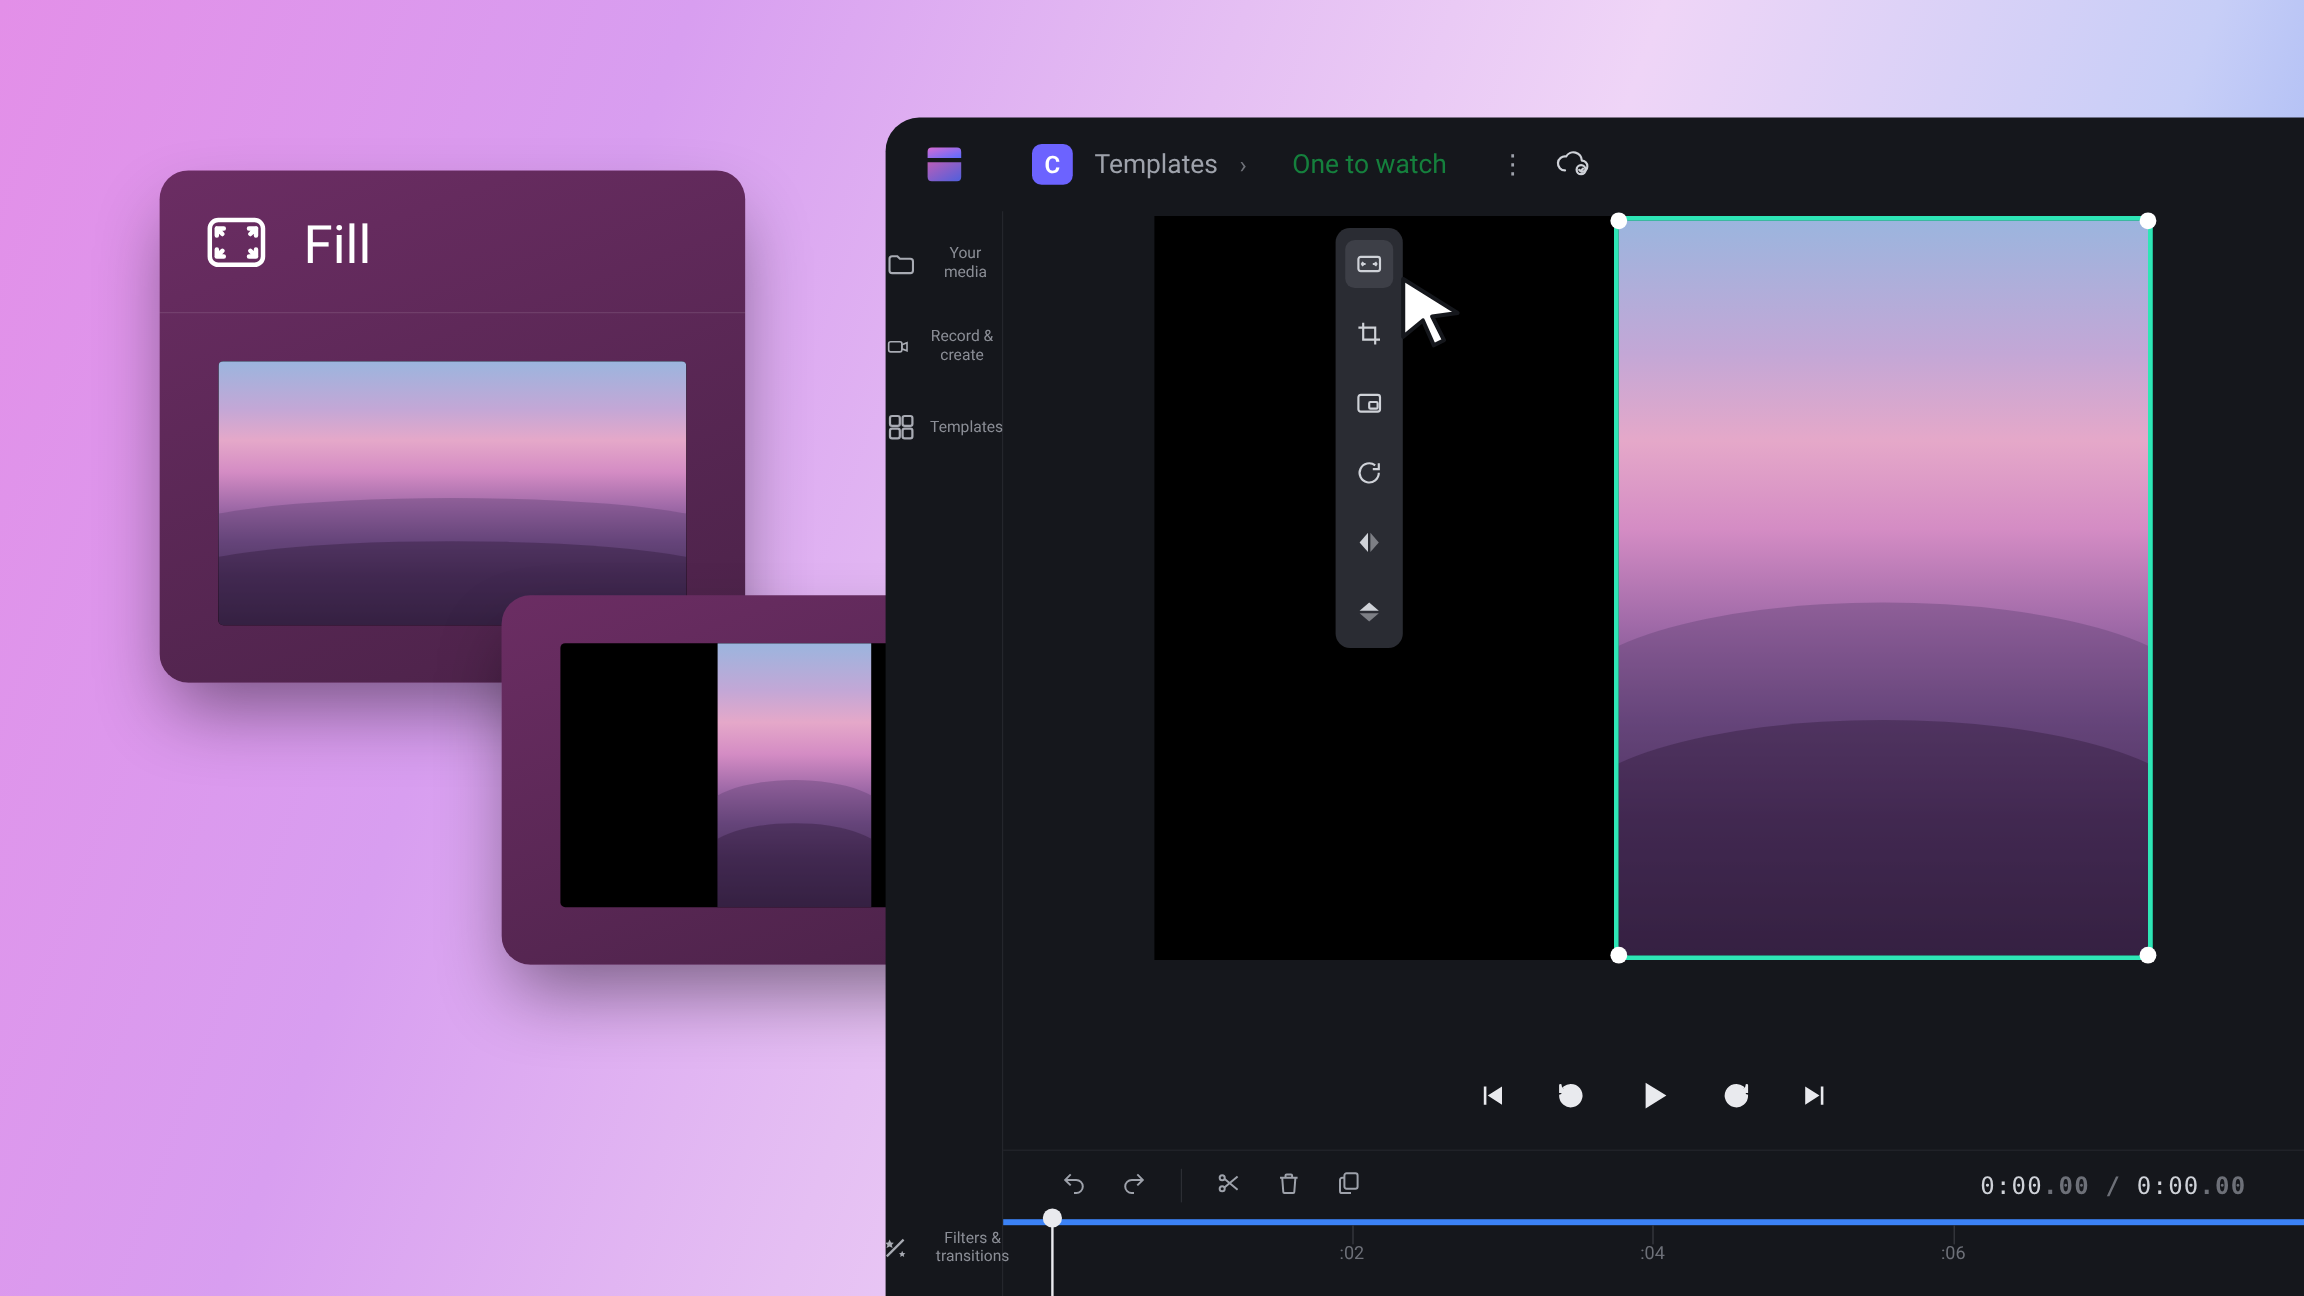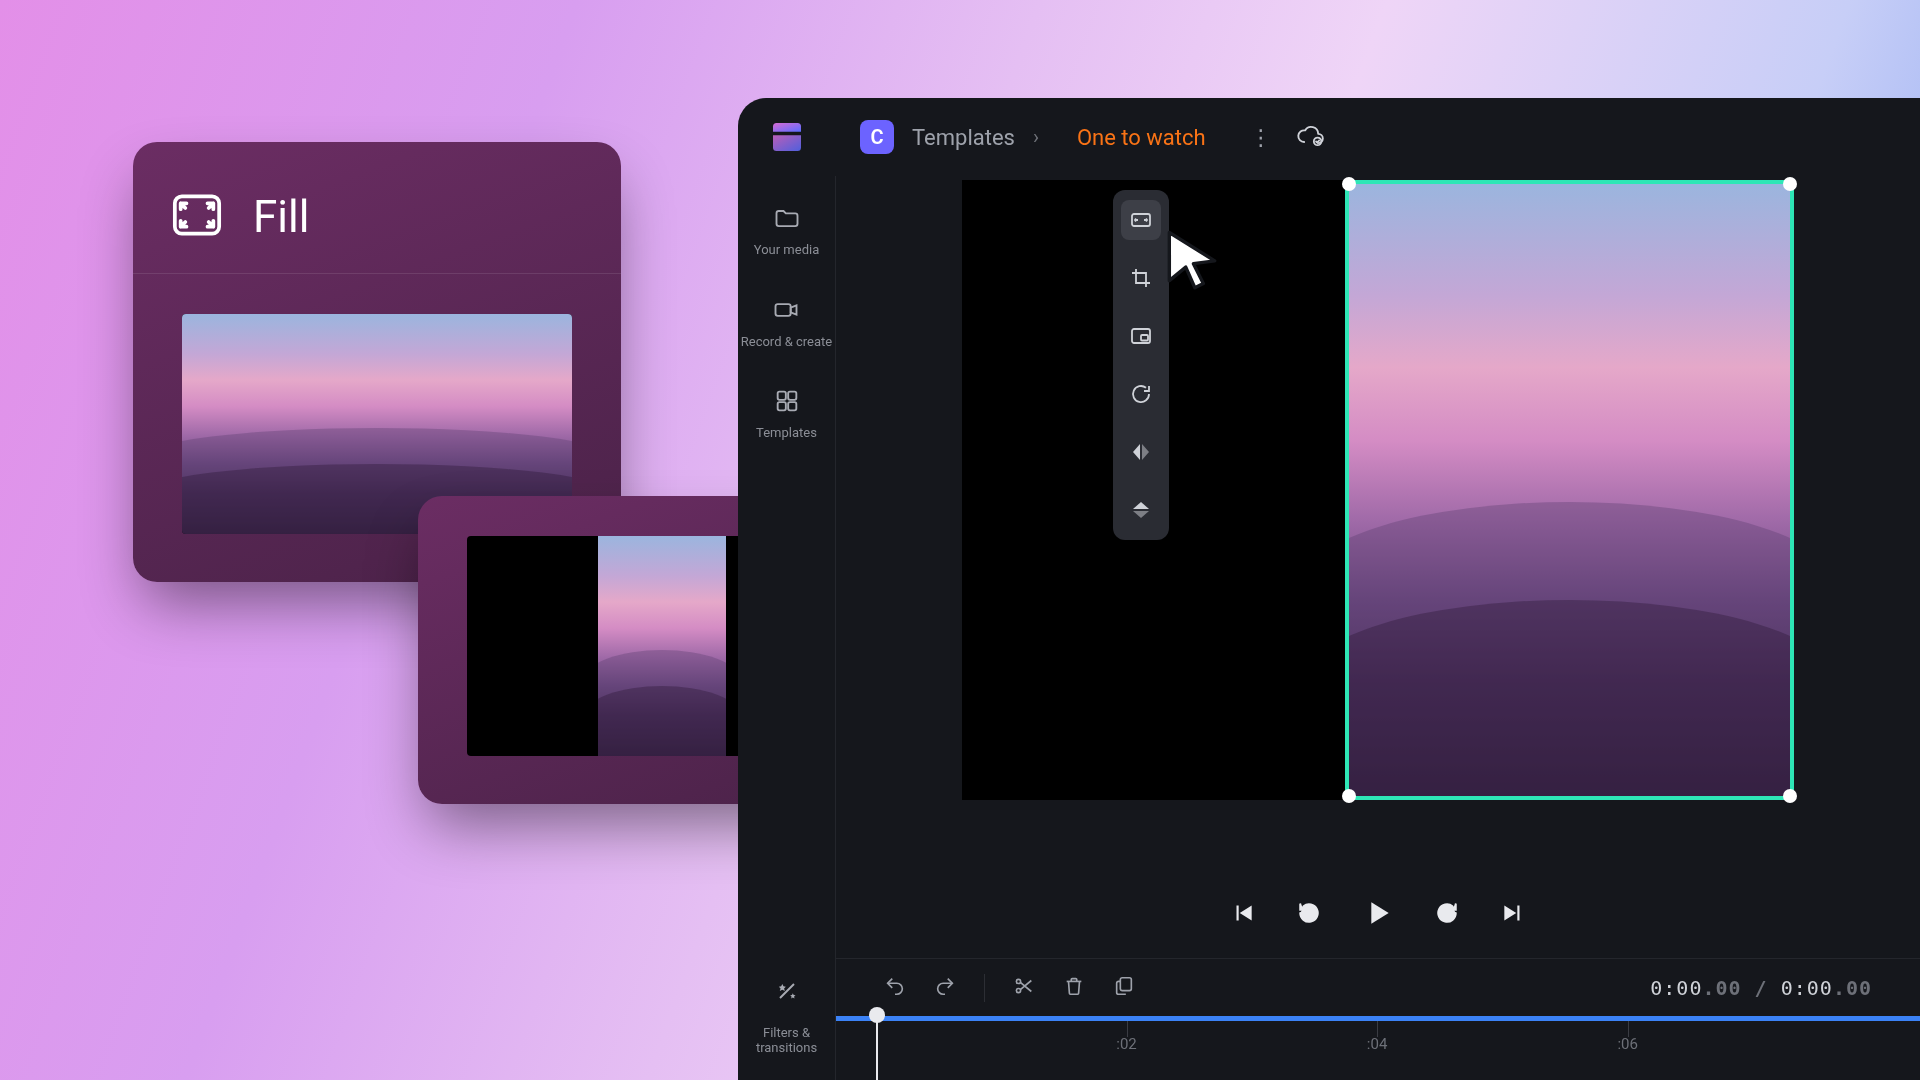--- a/index.html
+++ b/index.html
@@ -14,21 +14,21 @@
     position: absolute;
     border-radius: 24px;
     background: linear-gradient(160deg, #6b2d63 0%, #4a2248 100%);
     box-shadow: 0 30px 60px -10px rgba(0,0,0,0.45);
     color: #fff;
   }
   .card-header {
     display: flex;
     align-items: center;
     gap: 28px;
-    padding: 45px 36px 26px;
+    padding: 32px 36px 26px;
     border-bottom: 1px solid rgba(255,255,255,0.10);
   }
   .card-header span.label {
     font-size: 44px;
     font-weight: 400;
   }
   .card-body {
     padding: 40px 36px 48px;
     display: flex;
     justify-content: center;
@@ -81,21 +81,21 @@
     color: #fff;
     display: flex; align-items: center; justify-content: center;
     font-weight: 600;
     font-size: 20px;
   }
   .topbar .wsname { color: #9ea2ab; font-size: 22px; }
   .topbar .chev { color: #70737a; font-size: 20px; }
   .topbar .bc-current {
     padding: 8px 20px;
     font-size: 22px;
-    color: #f97316;
+    color: #15803d;
   }
   .topbar .kebab {
     color: #9ea2ab;
     font-size: 22px;
     padding: 0 6px;
   }
   .topbar .cloud svg { width: 28px; height: 28px; stroke: #cfd2d8; }
 
   
   .logo-corner {
@@ -105,21 +105,21 @@
   .logo-corner svg { width: 42px; height: 42px; }
 
   
   .sidebar {
     grid-column: 1/2; grid-row: 2/3;
     border-right: 1px solid #24262c;
     display:flex; flex-direction:column; align-items:center;
     gap: 38px;
     padding-top: 28px;
   }
-  .side-item { display:flex; flex-direction:column; align-items:center; gap:10px; color:#8b8e96; }
+  .side-item { display:flex; flex-direction:row; align-items:center; gap:10px; color:#8b8e96; }
   .side-item svg { width:28px; height:28px; stroke:#a8abb3; fill:none; stroke-width:1.6; }
   .side-item .lbl { font-size:13px; text-align:center; line-height:1.2; }
   .side-item.bottom { margin-top:auto; margin-bottom:24px;gap:20px; }
 
   
   .main {
     grid-column: 2/3; grid-row: 2/3;
     position: relative;
     display:flex; flex-direction:column;
   }

